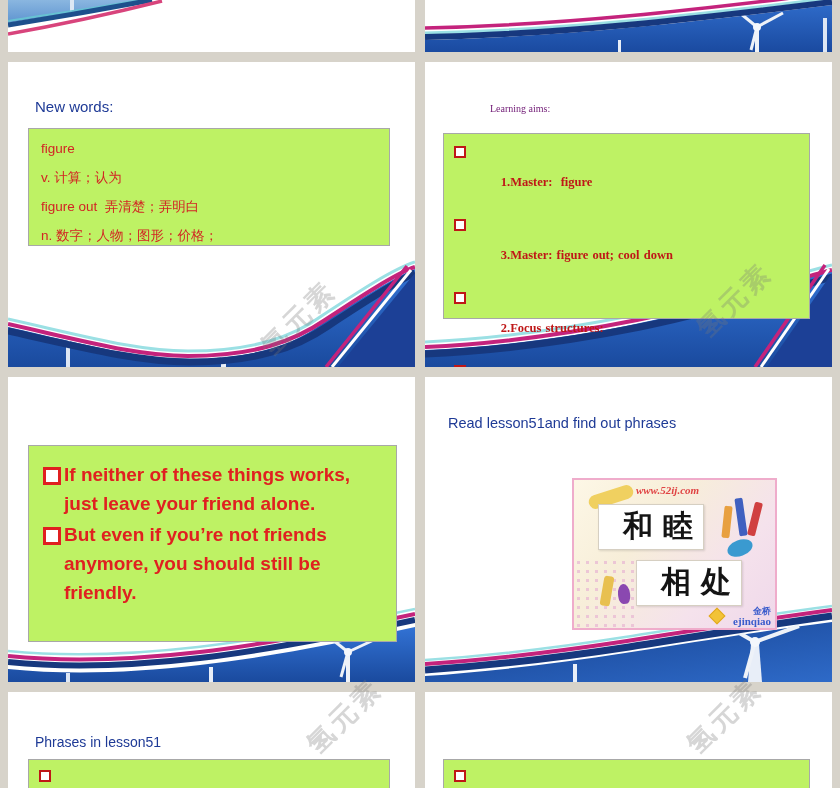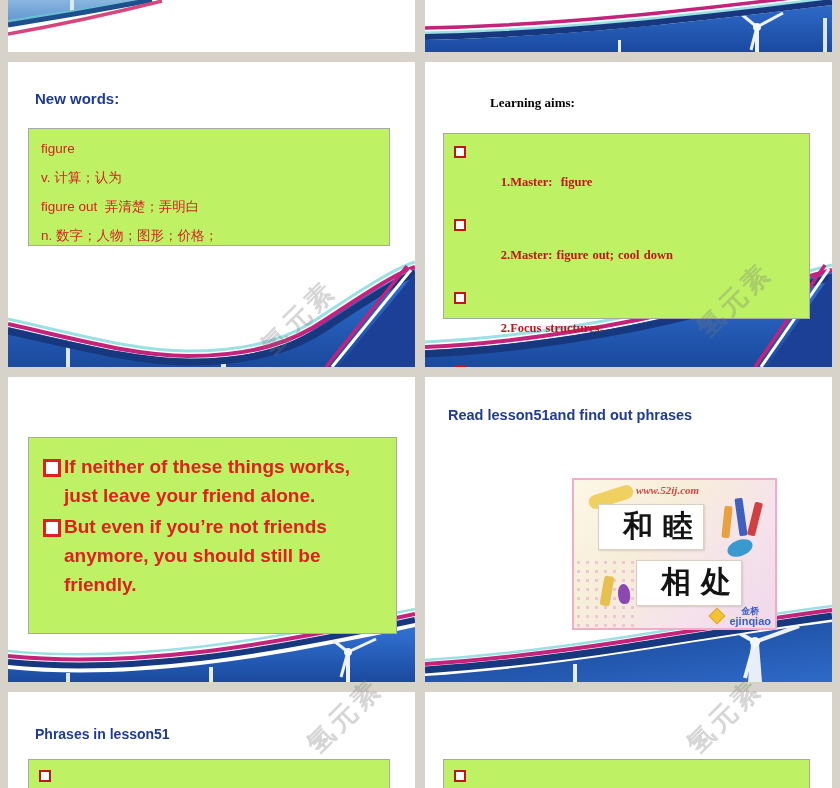--- a/index.html
+++ b/index.html
@@ -5,22 +5,23 @@
   html,body{margin:0;padding:0;}
   body{
     width:840px;height:788px;position:relative;overflow:hidden;
     background:#d7d3ca;
     font-family:"Liberation Sans",sans-serif;
   }
   .slide{
     position:absolute;background:#ffffff;overflow:hidden;
   }
   .slide-title{
-    position:absolute;color:#1e3a96;font-weight:bold;
+    position:absolute;color:#1e3a96;font-weight:normal;
     font-family:"Liberation Sans",sans-serif;
+    margin-top:8px;
   }
   .content-box{
     position:absolute;background:#bef264;border:1px solid #a8a8a8;
     box-sizing:border-box;
   }
   .vocab-line{
     color:#d22424;font-size:13.5px;line-height:29px;white-space:pre-wrap;
     font-family:"Liberation Sans",sans-serif;
   }
   .serif-item{
@@ -68,22 +69,22 @@
   .tile{
     position:absolute;background:#ffffff;border:1px solid #d6cfc2;
     color:#141414;font-family:"Liberation Serif",serif;font-weight:bold;
     font-size:30px;letter-spacing:10px;text-align:right;line-height:42px;
     box-shadow:1px 1px 2px rgba(0,0,0,0.12);
   }
   .tile1{left:24px;top:24px;width:104px;height:44px;}
   .tile2{left:62px;top:80px;width:104px;height:44px;}
   .brush{position:absolute;border-radius:2px;}
   .pic-logo{
-    position:absolute;right:4px;bottom:2px;text-align:center;
-    color:#3a5ccc;font-weight:bold;font-family:Liberation Sans, sans-serif;
+    position:absolute;right:4px;bottom:2px;text-align:right;
+    color:#3a5ccc;font-weight:bold;font-family:Liberation Serif, serif;
     line-height:10px;
   }
   .pic-logo .cn{font-size:9px;display:block;}
   .pic-logo .en{font-size:11px;display:block;}
   .diamond{
     position:absolute;right:52px;bottom:6px;width:10px;height:10px;
     background:#f2c337;transform:rotate(45deg);border:1px solid #e0a820;
   }
   .dots{
     position:absolute;left:0;bottom:0;width:60px;height:70px;
@@ -180,29 +181,29 @@
       <path d="M0,93 C 70,90 150,80 215,66 C 275,54 335,34 407,14 L407,110 L0,110 Z" fill="url(#sky4)"></path>
       <path d="M0,0 H407 V6 C 330,25 260,45 200,58 C 130,70 60,80 0,83 Z" fill="#ffffff"></path>
       <path d="M0,85 C 70,82 140,72 210,58 C 270,46 330,28 407,8" fill="none" stroke="#9be0e4" stroke-width="3"></path>
       <path d="M0,90 C 70,87 142,77 212,63 C 272,51 332,33 407,13" fill="none" stroke="#c4237c" stroke-width="4"></path>
       <path d="M0,97 C 70,94 145,84 215,70 C 275,58 335,40 407,20" fill="none" stroke="#17387e" stroke-width="7"></path>
       <path d="M342,110 L407,16 L407,110 Z" fill="#1c4096"></path>
       <path d="M336,110 L404,12" stroke="#ffffff" stroke-width="3"></path>
       <path d="M330,110 L400,8" stroke="#c4237c" stroke-width="3.5"></path>
     </svg>
   </span>
-  <div class="slide-title" style="left:65px;top:33px;font-size:13px;color:#000000;font-family:'Liberation Serif',serif;">Learning aims:</div>
+  <div class="slide-title" style="left:65px;top:33px;font-size:10px;color:#701a75;font-family:'Liberation Serif',serif;">Learning aims:</div>
   <div class="content-box" style="left:18px;top:71px;width:367px;height:186px;padding:10px 10px 0 10px;">
     <div class="serif-item">
       <span class="sq"></span>
       <span>1.Master:  figure</span>
     </div>
     <div class="serif-item">
       <span class="sq"></span>
-      <span>2.Master: figure out; cool down</span>
+      <span>3.Master: figure out; cool down</span>
     </div>
     <div class="serif-item">
       <span class="sq"></span>
       <span>2.Focus structures:</span>
     </div>
     <div class="serif-item">
       <span class="sq"></span>
       
     </div>
 
@@ -227,21 +228,21 @@
       <rect x="338" y="55" width="4" height="30" fill="#eef2f8"></rect>
       <circle cx="340" cy="55" r="4" fill="#f4f7fc"></circle>
       <rect x="201" y="70" width="4" height="15" fill="#e8eef8"></rect>
       <rect x="58" y="76" width="4" height="9" fill="#dde6f4"></rect>
       <path d="M0,0 H407 V10 C 320,25 250,40 180,50 C 110,58 50,58 0,52 Z" fill="#ffffff"></path>
       <path d="M0,54 C 60,60 120,58 190,50 C 260,42 330,28 407,12" fill="none" stroke="#9be0e4" stroke-width="2.5"></path>
       <path d="M0,59 C 60,65 122,63 192,55 C 262,47 332,33 407,17" fill="none" stroke="#c4237c" stroke-width="4"></path>
       <path d="M0,65 C 60,71 122,69 192,61 C 262,53 332,39 407,23" fill="none" stroke="#17387e" stroke-width="6"></path>
     </svg>
   </span>
-  <div class="content-box" style="left:20px;top:60px;width:369px;height:197px;padding:14px 26px 0 14px;">
+  <div class="content-box" style="left:20px;top:68px;width:369px;height:197px;padding:14px 26px 0 14px;">
     <div class="big-item">
       <span class="sq"></span>
       <span>If neither of these things works, just leave your friend alone.</span>
     </div>
     <div class="big-item">
       <span class="sq"></span>
       <span>But even if you’re not friends anymore, you should still be friendly.</span>
     </div>
   </div>
 </div>

